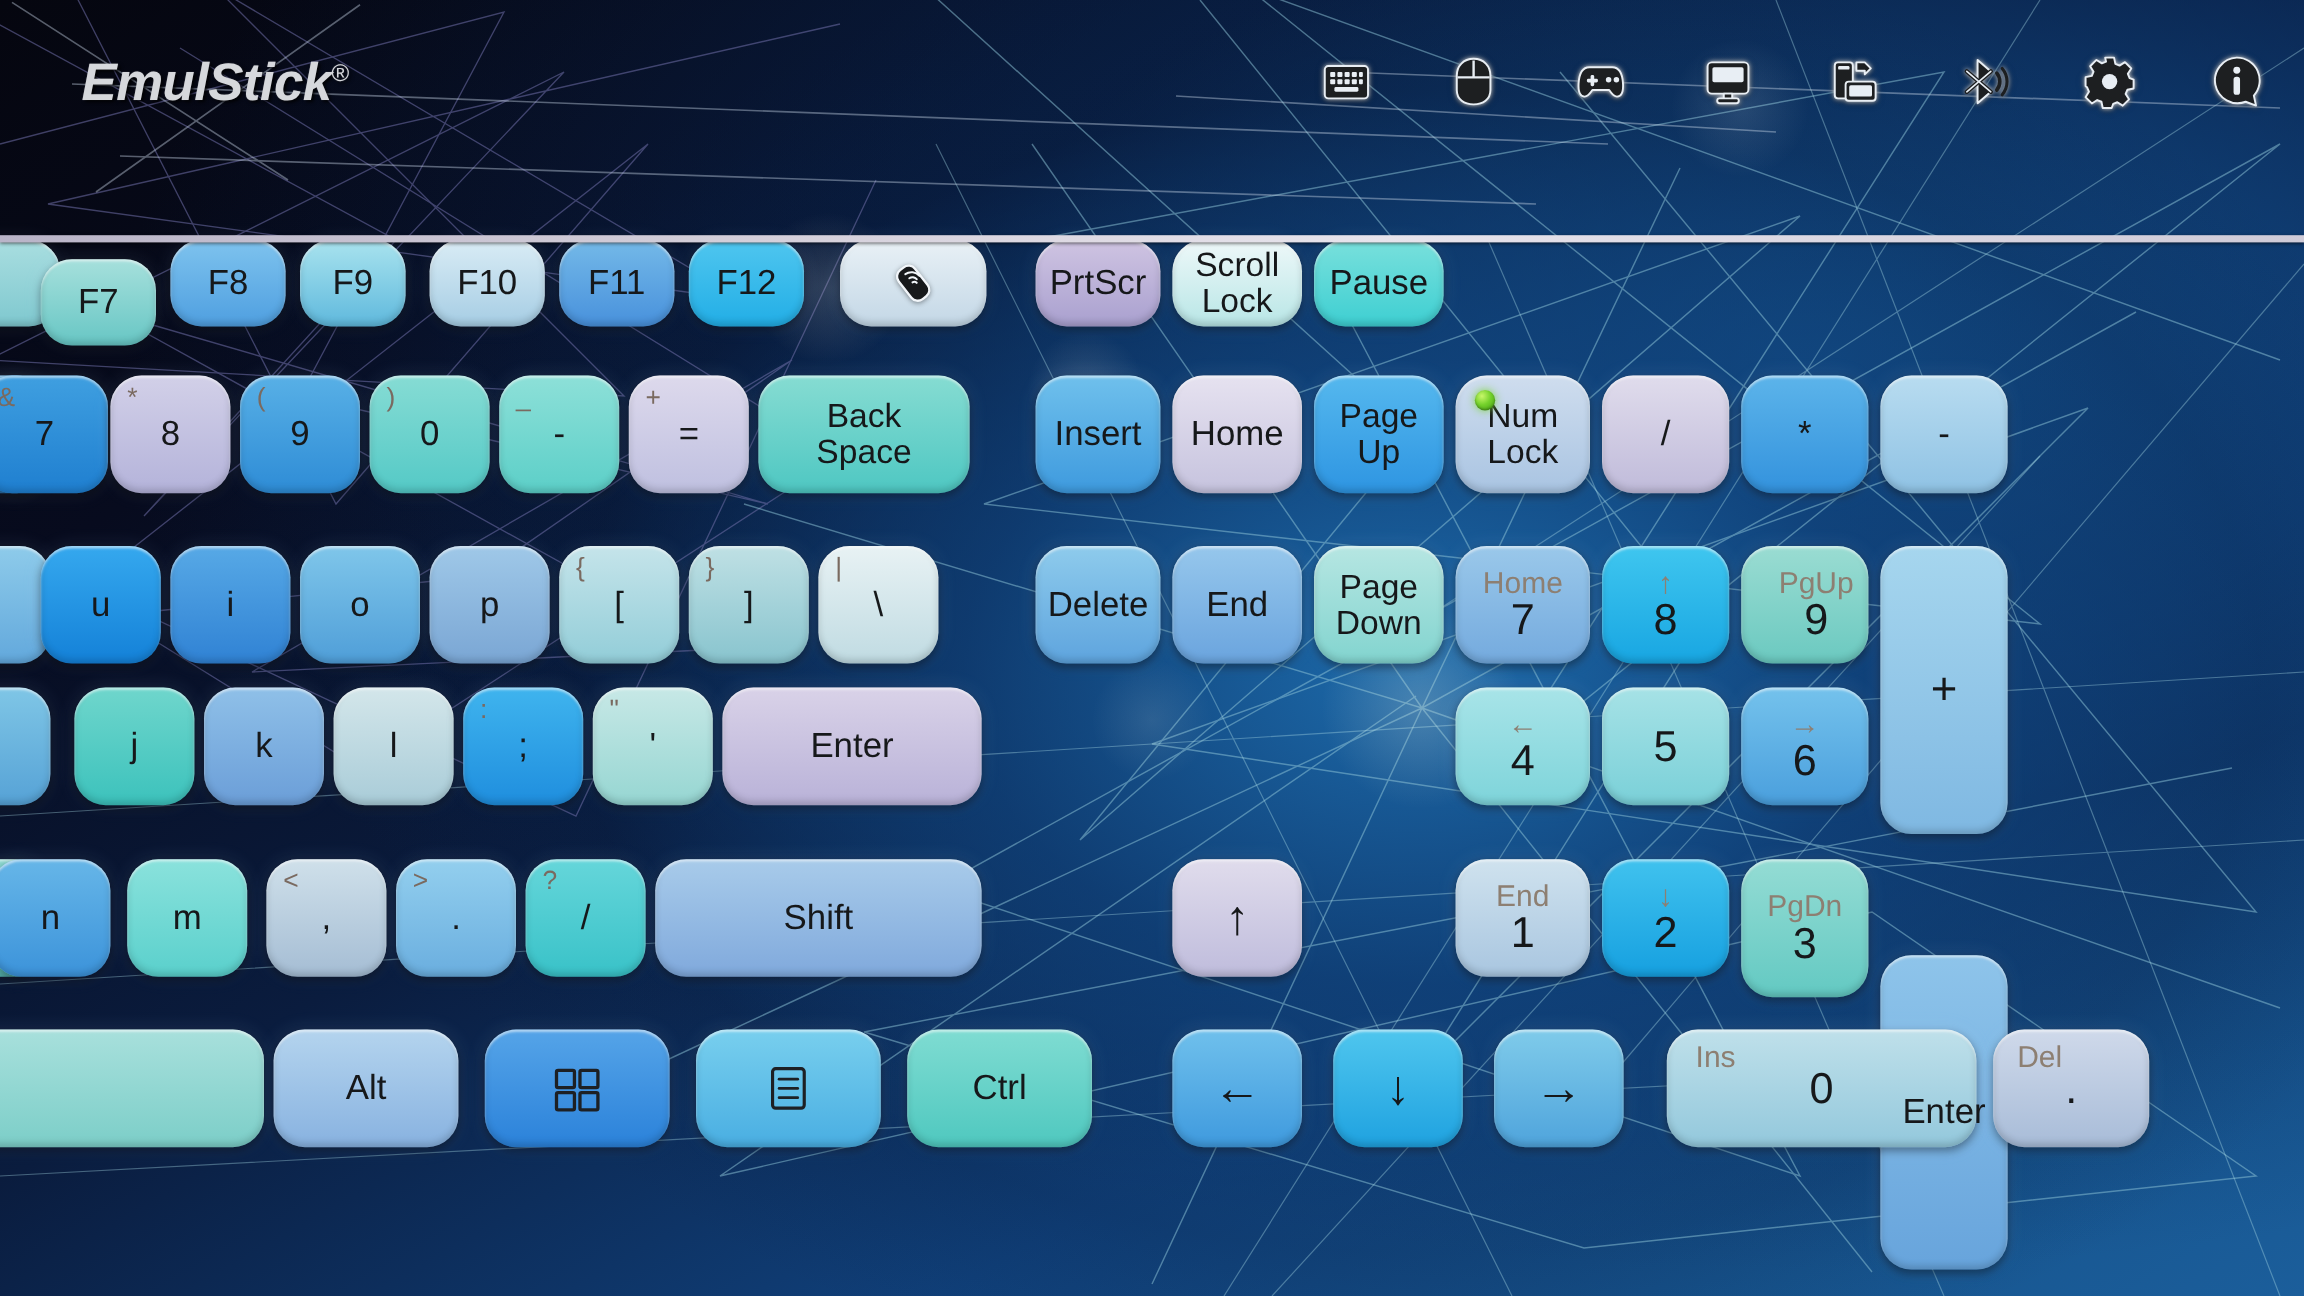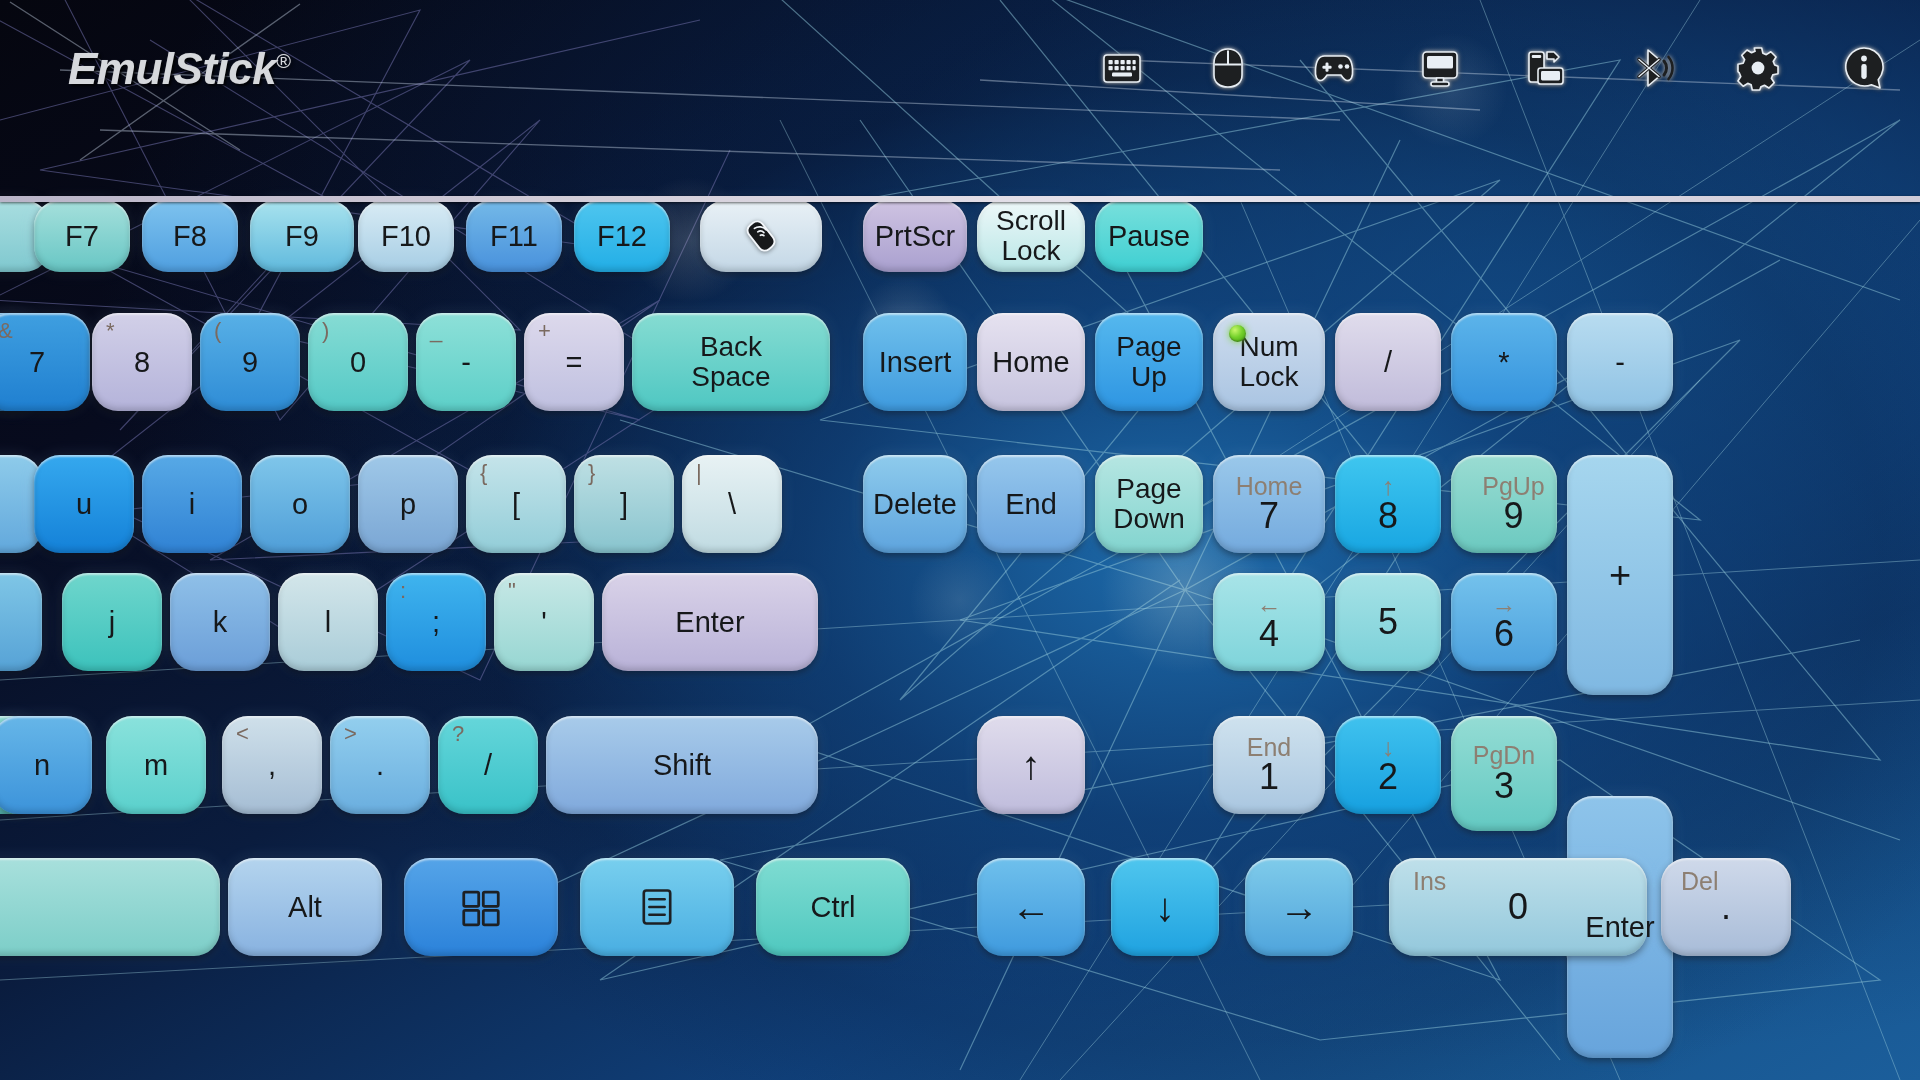--- a/index.html
+++ b/index.html
@@ -255,27 +255,27 @@
     </div>
 
     <div id="header-rule"></div>
   </div>
 
   <div id="keyboard">
 
     <div class="key" style="left:-52px;top:200px;width:102px;height:72px;background:linear-gradient(180deg,#a9dee0 0%,#7fc8cf 100%);">
       <span class="main"></span>
     </div>
-    <div class="key" style="left:34px;top:200px;width:96px;height:72px;background:linear-gradient(180deg,#a6e0dc 0%,#67c6c4 100%);">
+    <div class="key" style="left:34px;top:216px;width:96px;height:72px;background:linear-gradient(180deg,#a6e0dc 0%,#67c6c4 100%);">
       <span class="main">F7</span>
     </div>
     <div class="key" style="left:142px;top:200px;width:96px;height:72px;background:linear-gradient(180deg,#7ec3ee 0%,#4f9fe0 100%);">
       <span class="main">F8</span>
     </div>
-    <div class="key" style="left:250px;top:200px;width:104px;height:72px;background:linear-gradient(180deg,#a9e3ee 0%,#5fb9dd 100%);">
+    <div class="key" style="left:250px;top:200px;width:88px;height:72px;background:linear-gradient(180deg,#a9e3ee 0%,#5fb9dd 100%);">
       <span class="main">F9</span>
     </div>
     <div class="key" style="left:358px;top:200px;width:96px;height:72px;background:linear-gradient(180deg,#d9ecf5 0%,#a6cde4 100%);">
       <span class="main">F10</span>
     </div>
     <div class="key" style="left:466px;top:200px;width:96px;height:72px;background:linear-gradient(180deg,#74b9e8 0%,#4891dc 100%);">
       <span class="main">F11</span>
     </div>
     <div class="key" style="left:574px;top:200px;width:96px;height:72px;background:linear-gradient(180deg,#4fc6ef 0%,#22aee6 100%);">
       <span class="main">F12</span>
@@ -325,21 +325,21 @@
       <span class="main">0</span>
     </div>
     <div class="key" style="left:416px;top:313px;width:100px;height:98px;background:linear-gradient(180deg,#8de0d8 0%,#5ccfc8 100%);">
       <span class="sub">_</span>
       <span class="main">-</span>
     </div>
     <div class="key" style="left:524px;top:313px;width:100px;height:98px;background:linear-gradient(180deg,#ddd9ec 0%,#bfc0e0 100%);">
       <span class="sub">+</span>
       <span class="main">=</span>
     </div>
-    <div class="key" style="left:632px;top:313px;width:198px;height:98px;background:linear-gradient(180deg,#86dcd2 0%,#4ec7c2 100%);">
+    <div class="key" style="left:632px;top:313px;width:176px;height:98px;background:linear-gradient(180deg,#86dcd2 0%,#4ec7c2 100%);">
       <span class="main two" style="white-space:pre-line;">Back
 Space</span>
     </div>
 
     <div class="key" style="left:863px;top:313px;width:104px;height:98px;background:linear-gradient(180deg,#6fc0ec 0%,#3e9ade 100%);align-items:center;">
       <span class="main">Insert</span>
     </div>
     <div class="key" style="left:977px;top:313px;width:108px;height:98px;background:linear-gradient(180deg,#e6e2f0 0%,#c6c3de 100%);">
       <span class="main">Home</span>
     </div>

